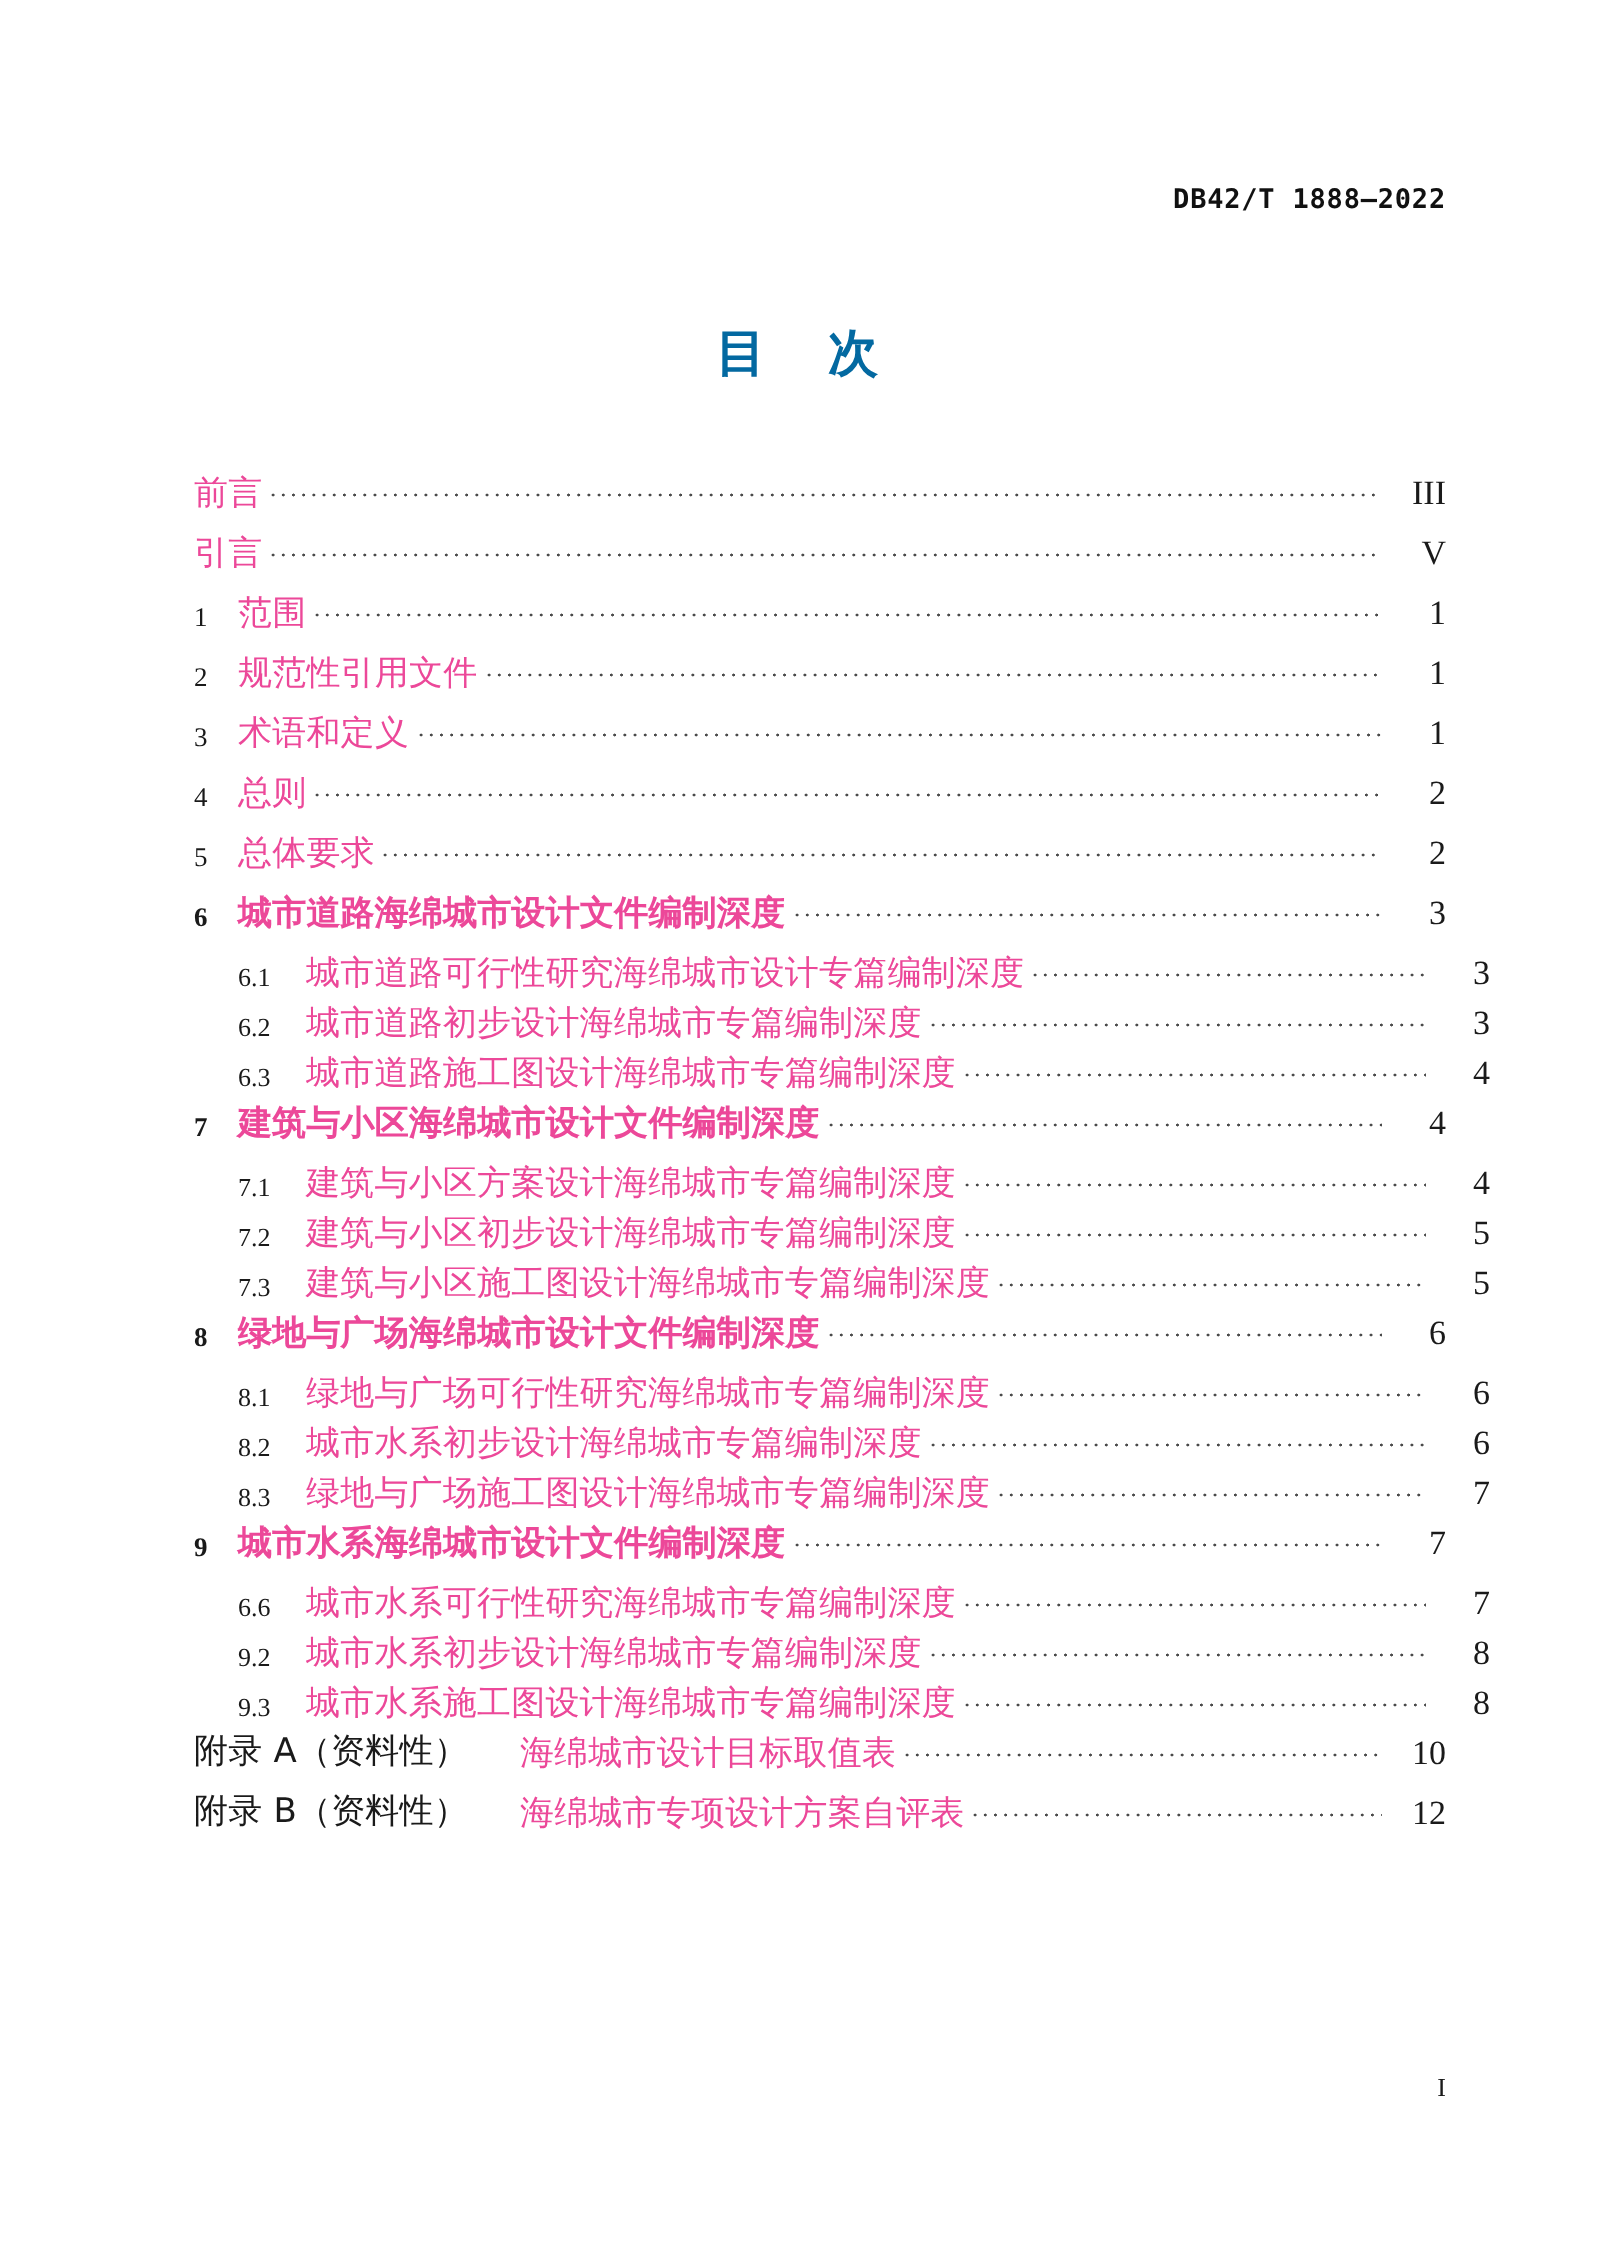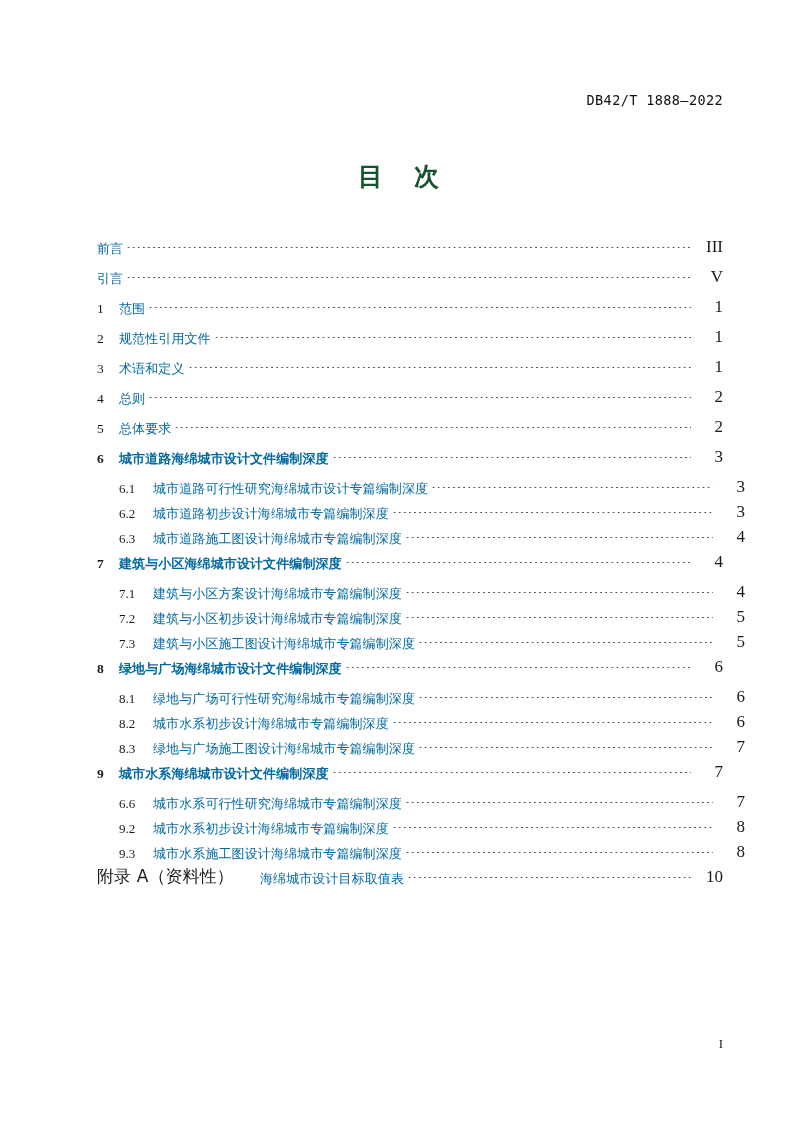--- a/index.html
+++ b/index.html
@@ -23,38 +23,38 @@
 
   
   .running-header {
     position: absolute;
     top: 92px;
     left: 97px;
     right: 77px;
     text-align: right;
     font-family: "DejaVu Sans Mono", "Liberation Mono", monospace;
     font-size: 13.5px;
-    font-weight: 400;
+    font-weight: 700;
     letter-spacing: 0.4px;
     color: #111111;
     white-space: nowrap;
   }
 
   
   .doc-title {
     position: absolute;
     top: 160px;
     left: 0;
     width: 800px;
     text-align: center;
     font-family: "DejaVu Sans", "Liberation Sans", sans-serif;
     font-size: 25px;
     font-weight: 700;
     letter-spacing: 3px;
-    color: #14532d;
+    color: #0369a1;
   }
 
   
   .toc {
     position: absolute;
     top: 238px;
     left: 97px;
     width: 626px;
   }
 
@@ -82,22 +82,22 @@
   .num {
     display: inline-block;
     font-family: "Liberation Serif", "DejaVu Serif", serif;
     color: #1a1a1a;
   }
   .lvl-1 > .num  { min-width: 22px; }
   .lvl-2 > .num  { min-width: 34px; }
 
   .label {
     font-family: Liberation Sans, sans-serif;
-    font-size: 13px;
-    color: #0369a1;
+    font-size: 17px;
+    color: #ec4899;
     letter-spacing: 0.1px;
   }
   .lvl-1 > .label,
   .lvl-front > .label { font-weight: 400; }
   .bold > .label, .bold > .num { font-weight: 700; }
 
   .app-head {
     font-family: "DejaVu Sans", "Liberation Sans", sans-serif;
     font-size: 17px;
     letter-spacing: 0.1px;
@@ -283,17 +283,24 @@
         <span class="leader"></span>
         <span class="pageno">8</span>
       </div>
       <div class="toc-row lvl-app group-start">
         <span class="app-head">附录 A（资料性）</span>
         <span class="app-gap"></span>
         <span class="label">海绵城市设计目标取值表</span>
         <span class="leader"></span>
         <span class="pageno">10</span>
       </div>
+      <div class="toc-row lvl-app">
+        <span class="app-head">附录 B（资料性）</span>
+        <span class="app-gap"></span>
+        <span class="label">海绵城市专项设计方案自评表</span>
+        <span class="leader"></span>
+        <span class="pageno">12</span>
+      </div>
     </div>
 
   <div class="footer-pageno">I</div>
 
 </div>
 
 </body></html>

